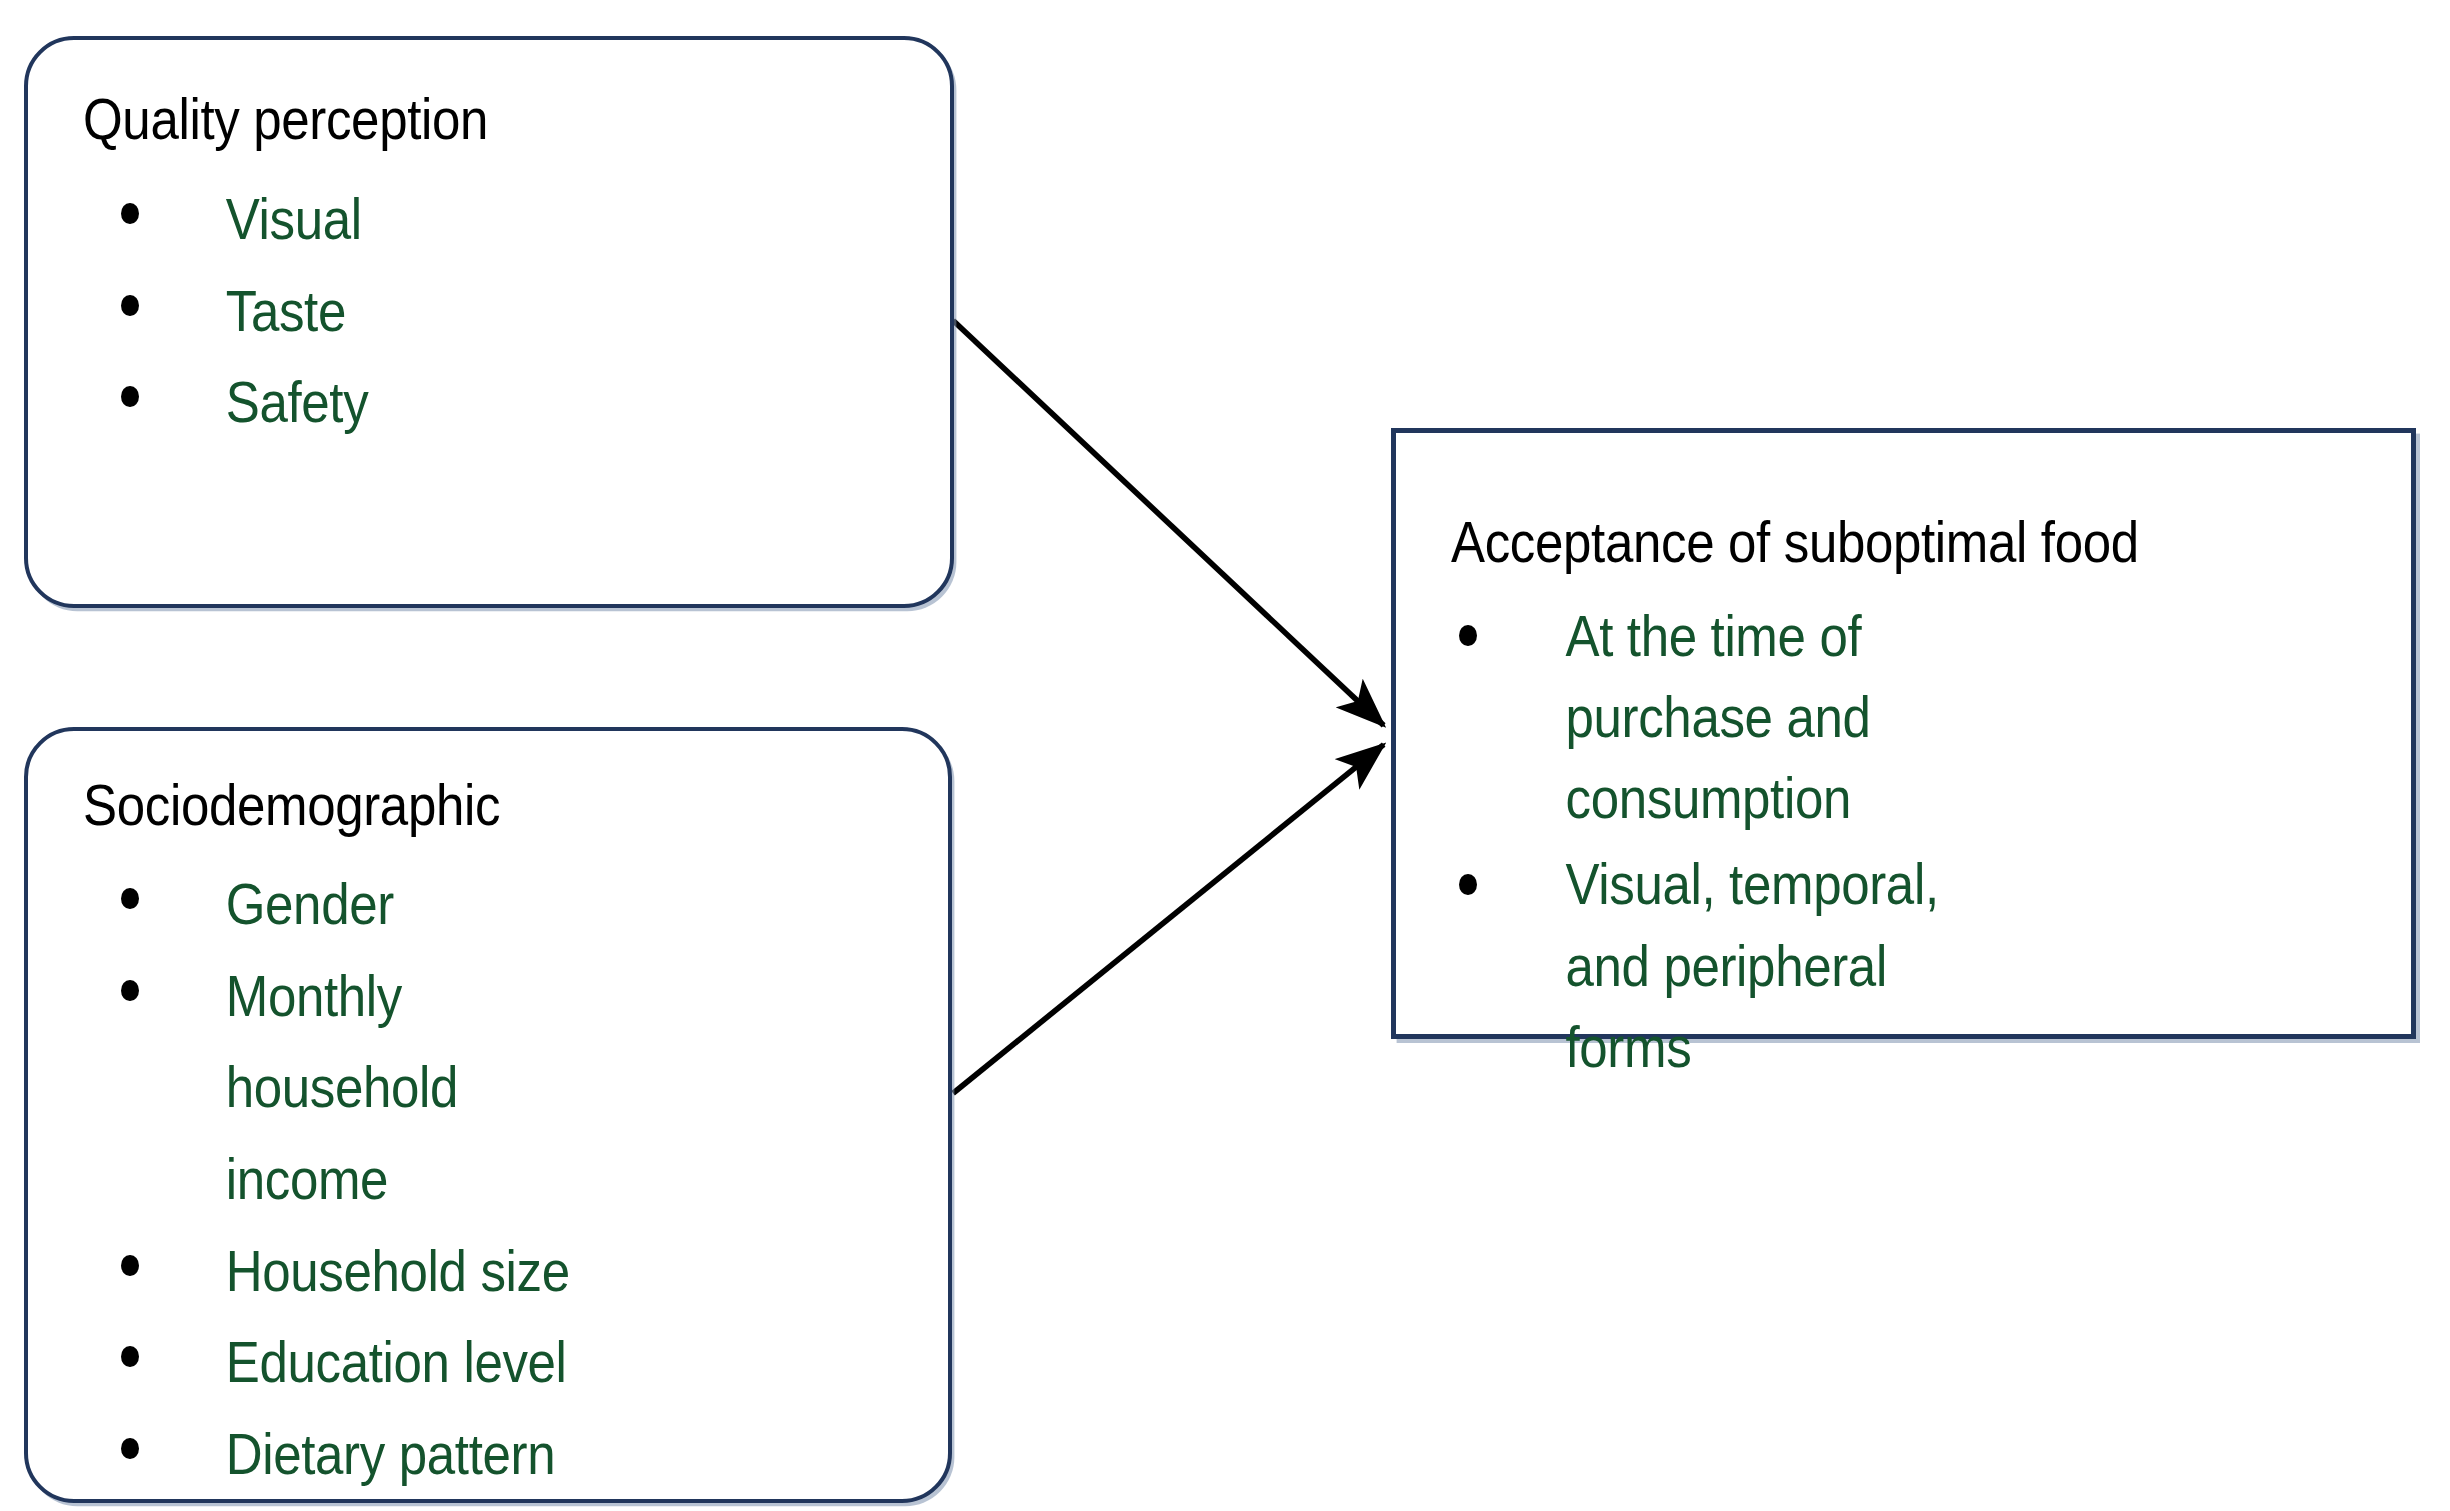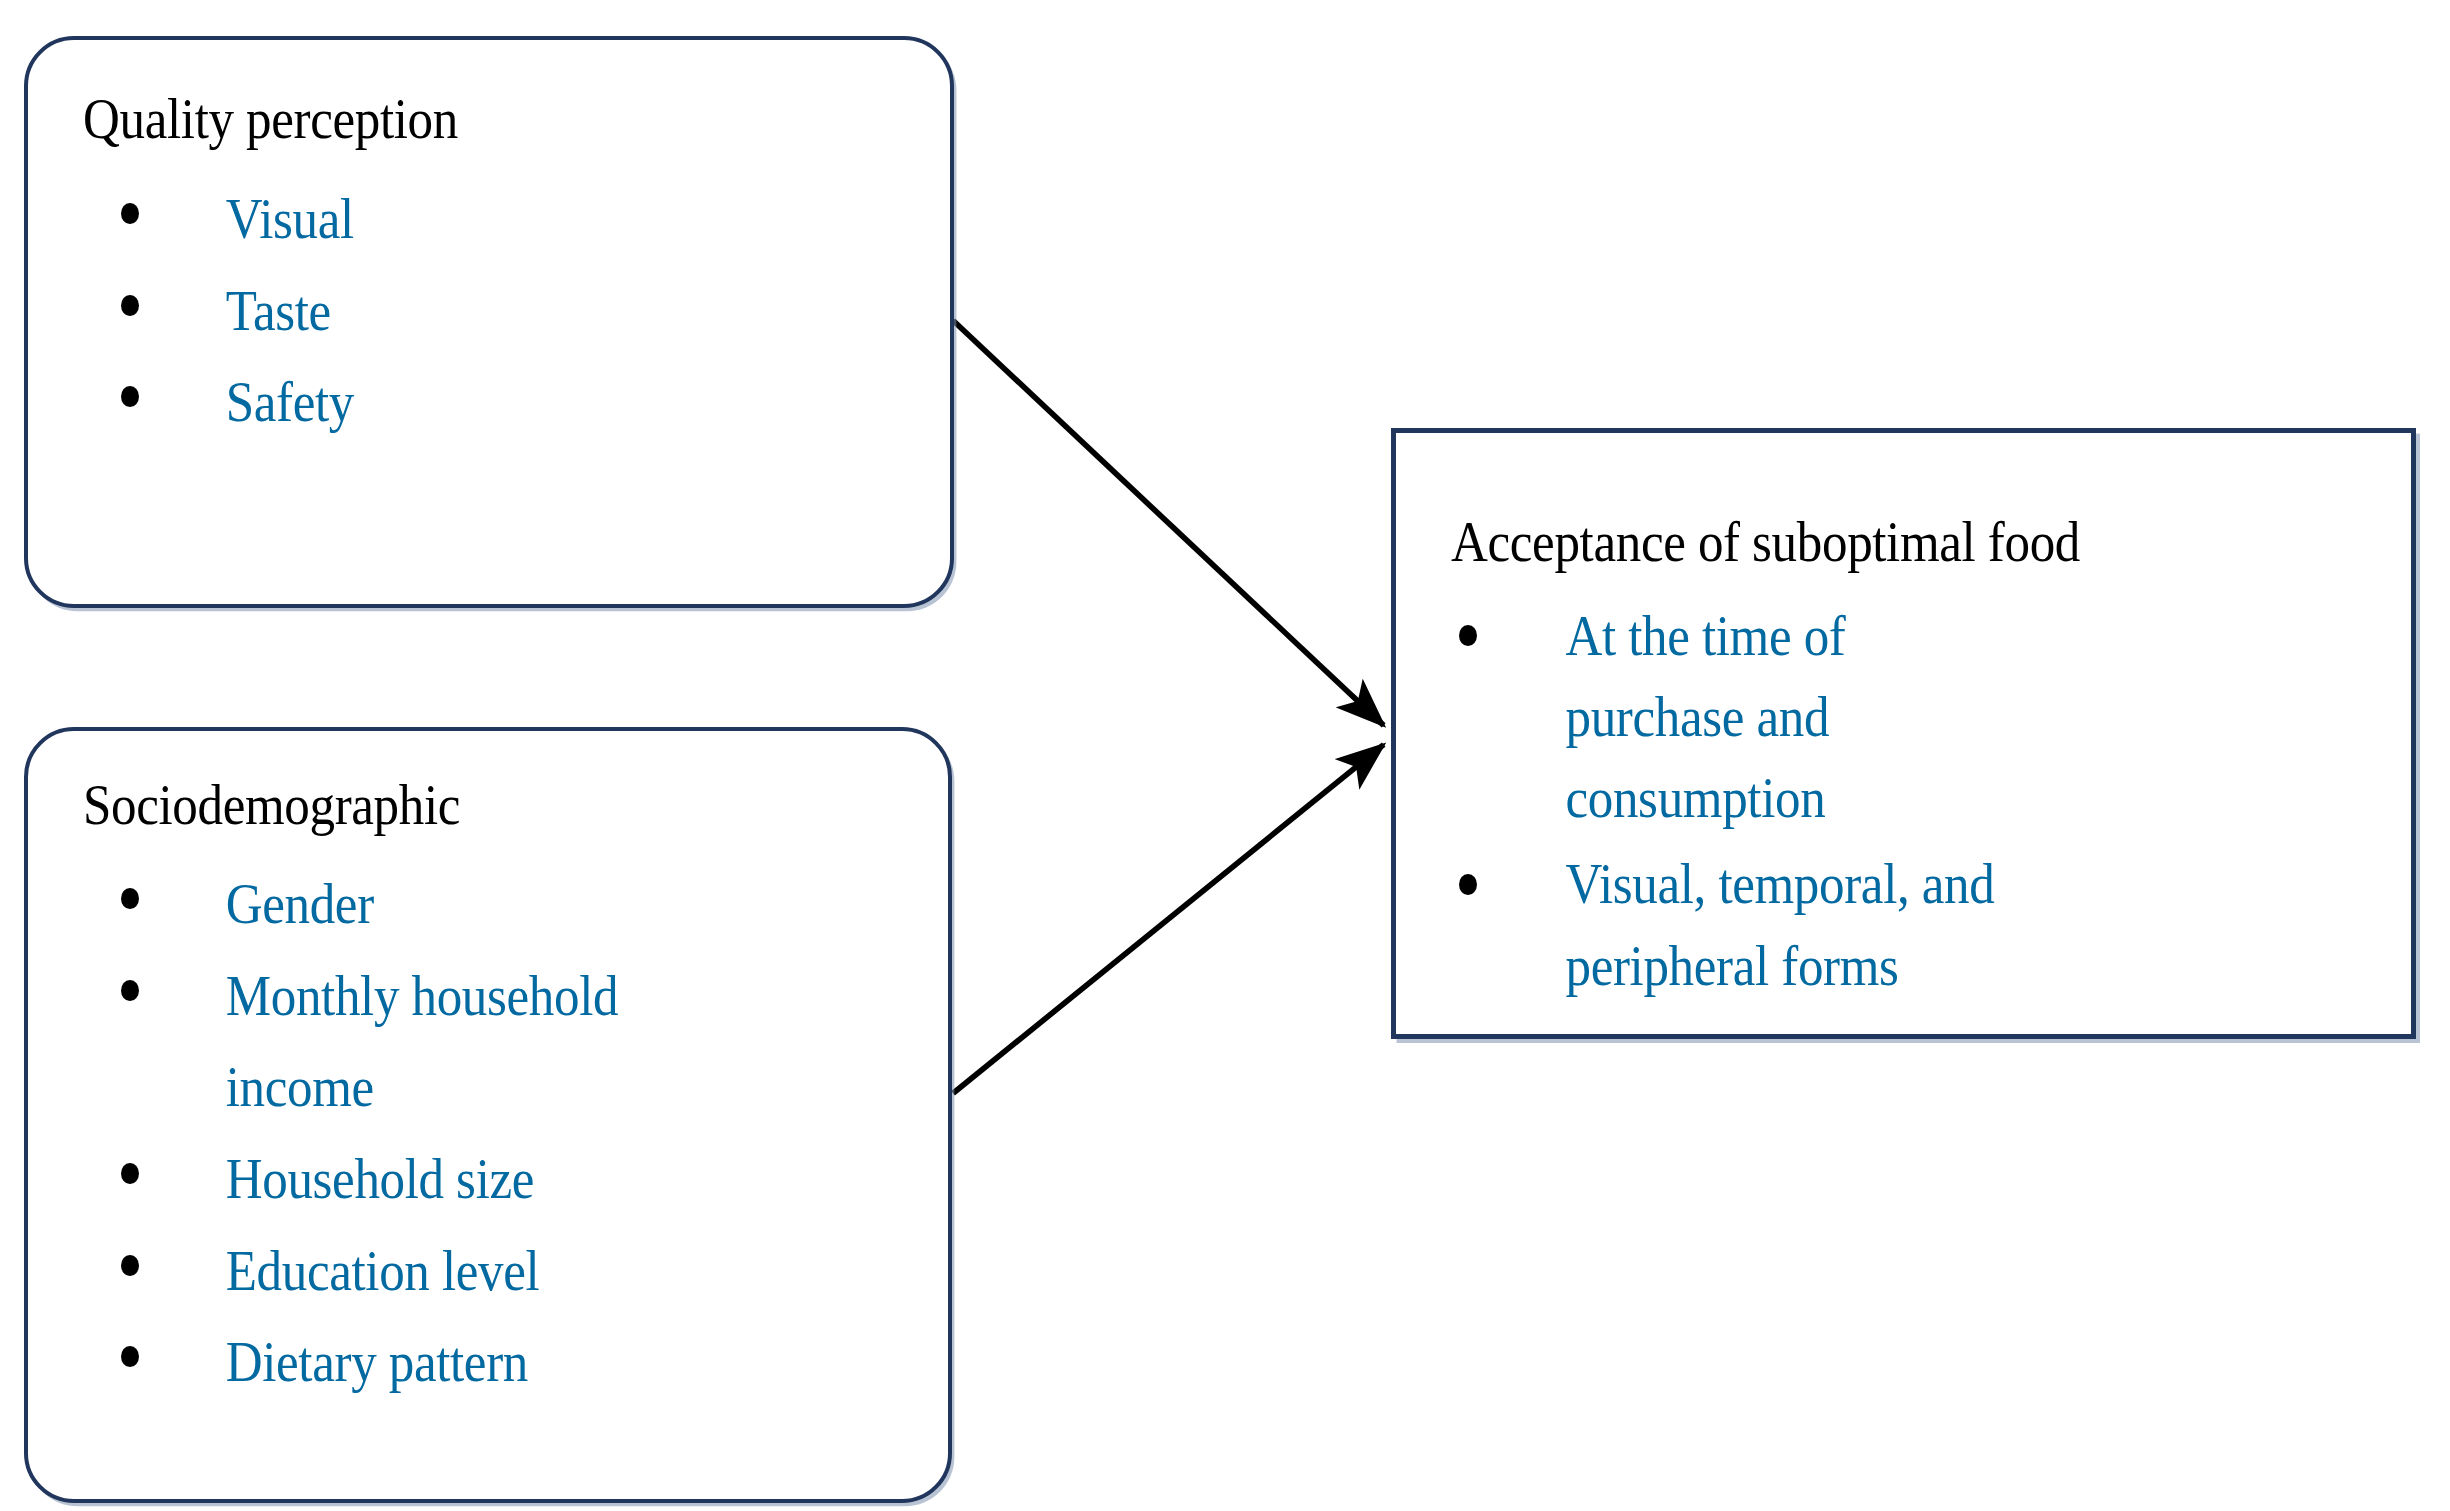--- a/index.html
+++ b/index.html
@@ -7,21 +7,21 @@
     margin: 0;
     padding: 0;
     background: #ffffff;
   }
   #canvas {
     position: relative;
     width: 2450px;
     height: 1511px;
     background: #ffffff;
     overflow: hidden;
-    font-family: Liberation Serif, serif;
+    font-family: Liberation Sans, sans-serif;
   }
 
   
   .box {
     position: absolute;
     box-sizing: border-box;
     background: #ffffff;
   }
   .box-rounded {
     border: 4.8px solid #21365c;
@@ -51,21 +51,21 @@
     transform-origin: left top;
   }
   .bullet-list {
     position: absolute;
     margin: 0;
     padding: 0;
     list-style: none;
   }
   .bullet-item {
     position: relative;
-    color: #0369a1;
+    color: #14532d;
     font-size: 58px;
     line-height: 1.58;
     letter-spacing: -0.4px;
   }
   .bullet-item .bullet-dot {
     position: absolute;
     left: 0;
     top: 0.52em;
     width: 17.7px;
     height: 21px;

